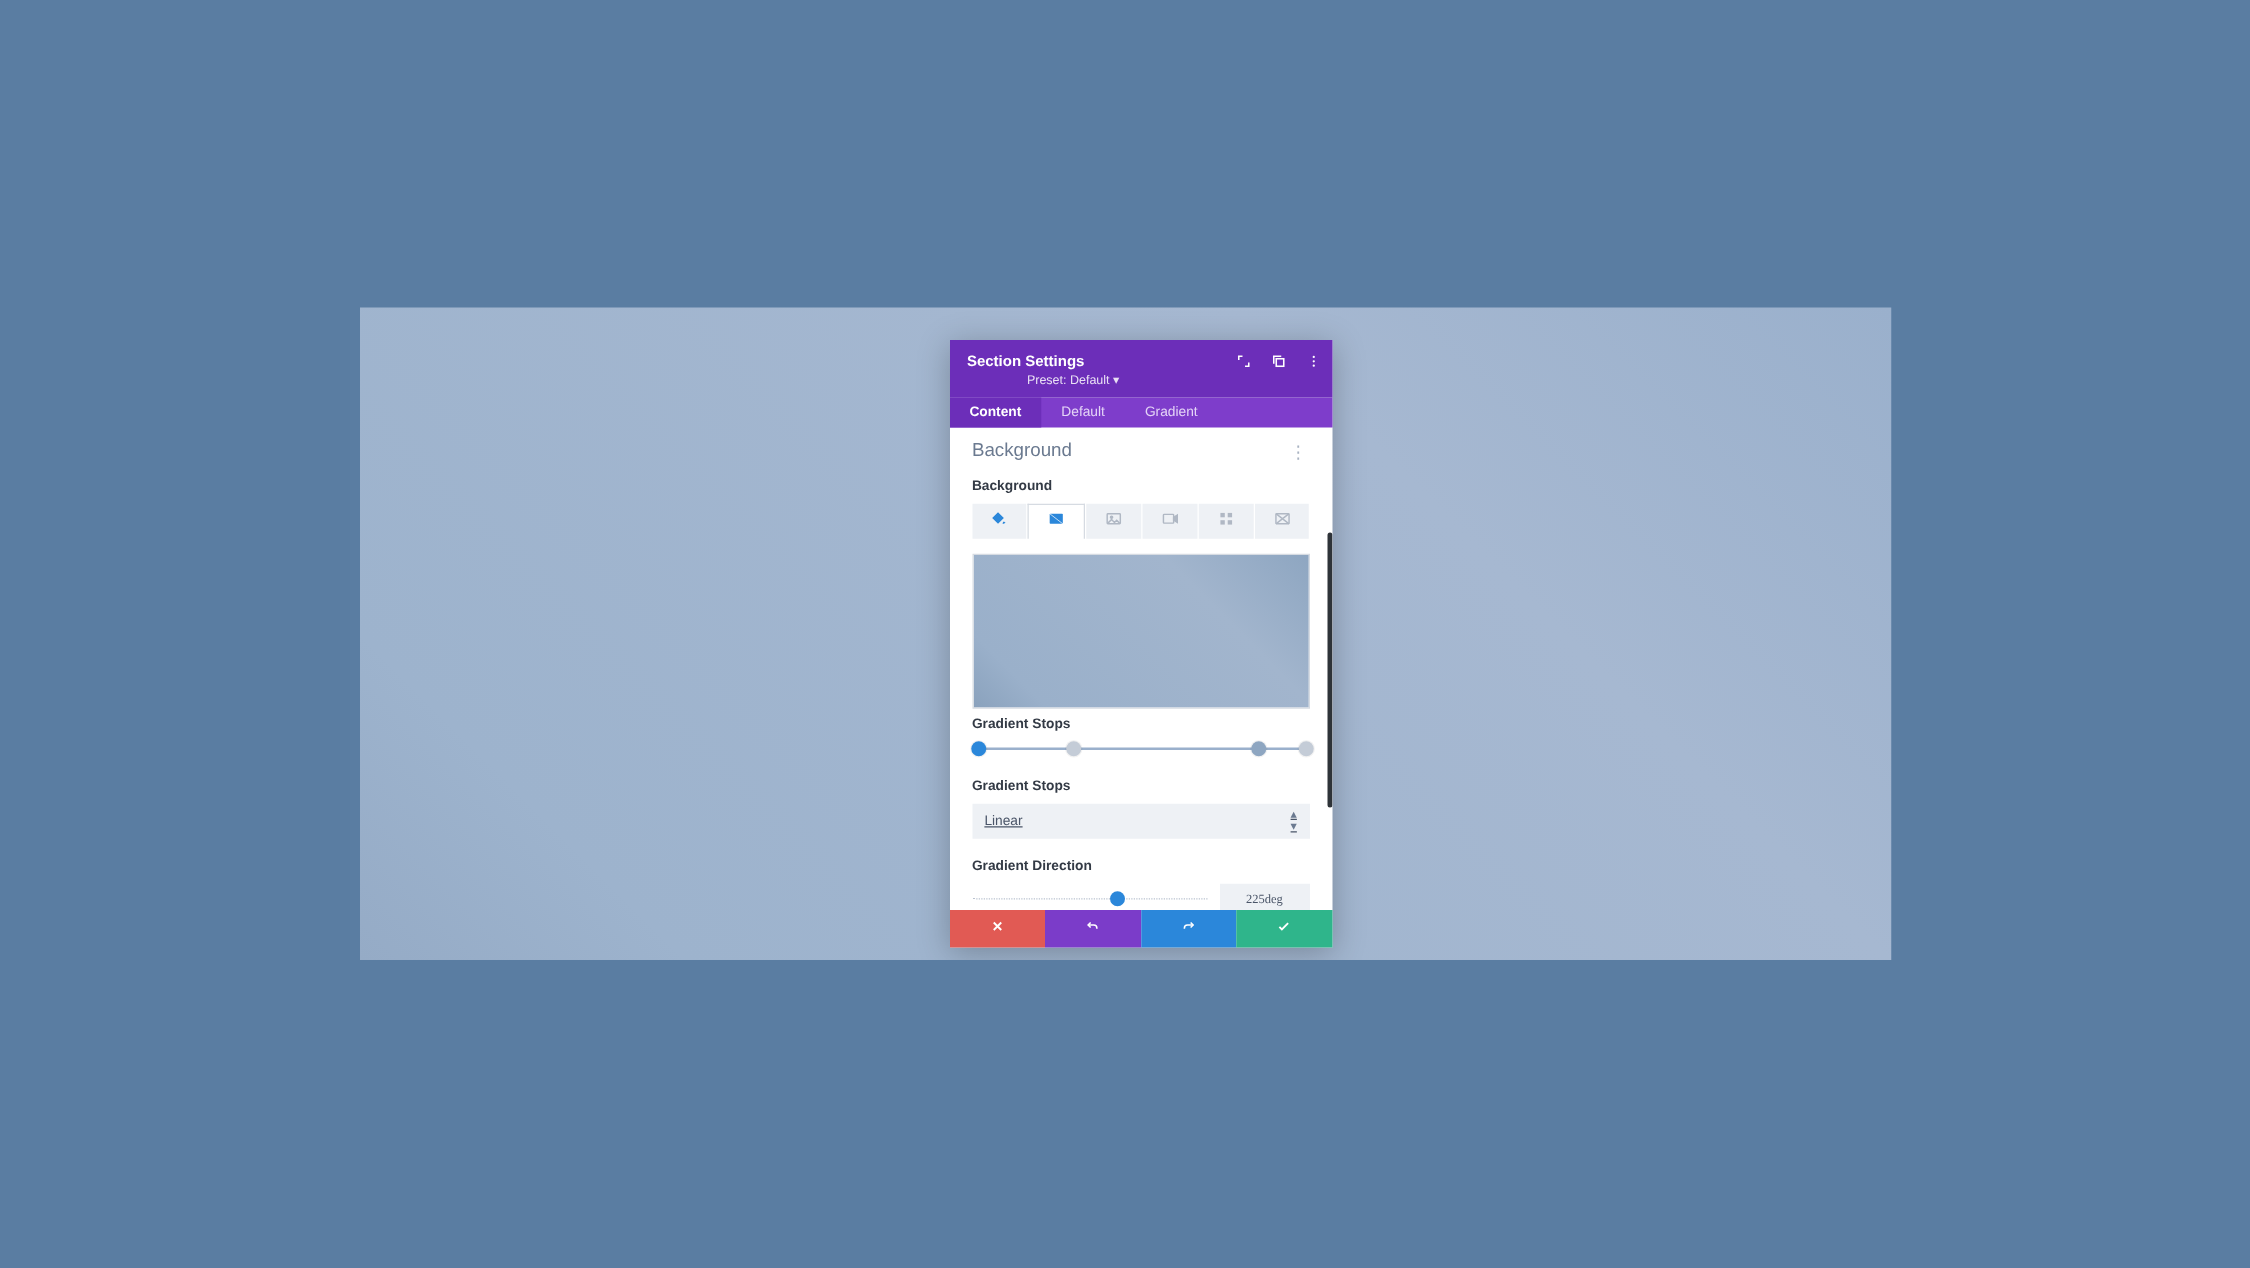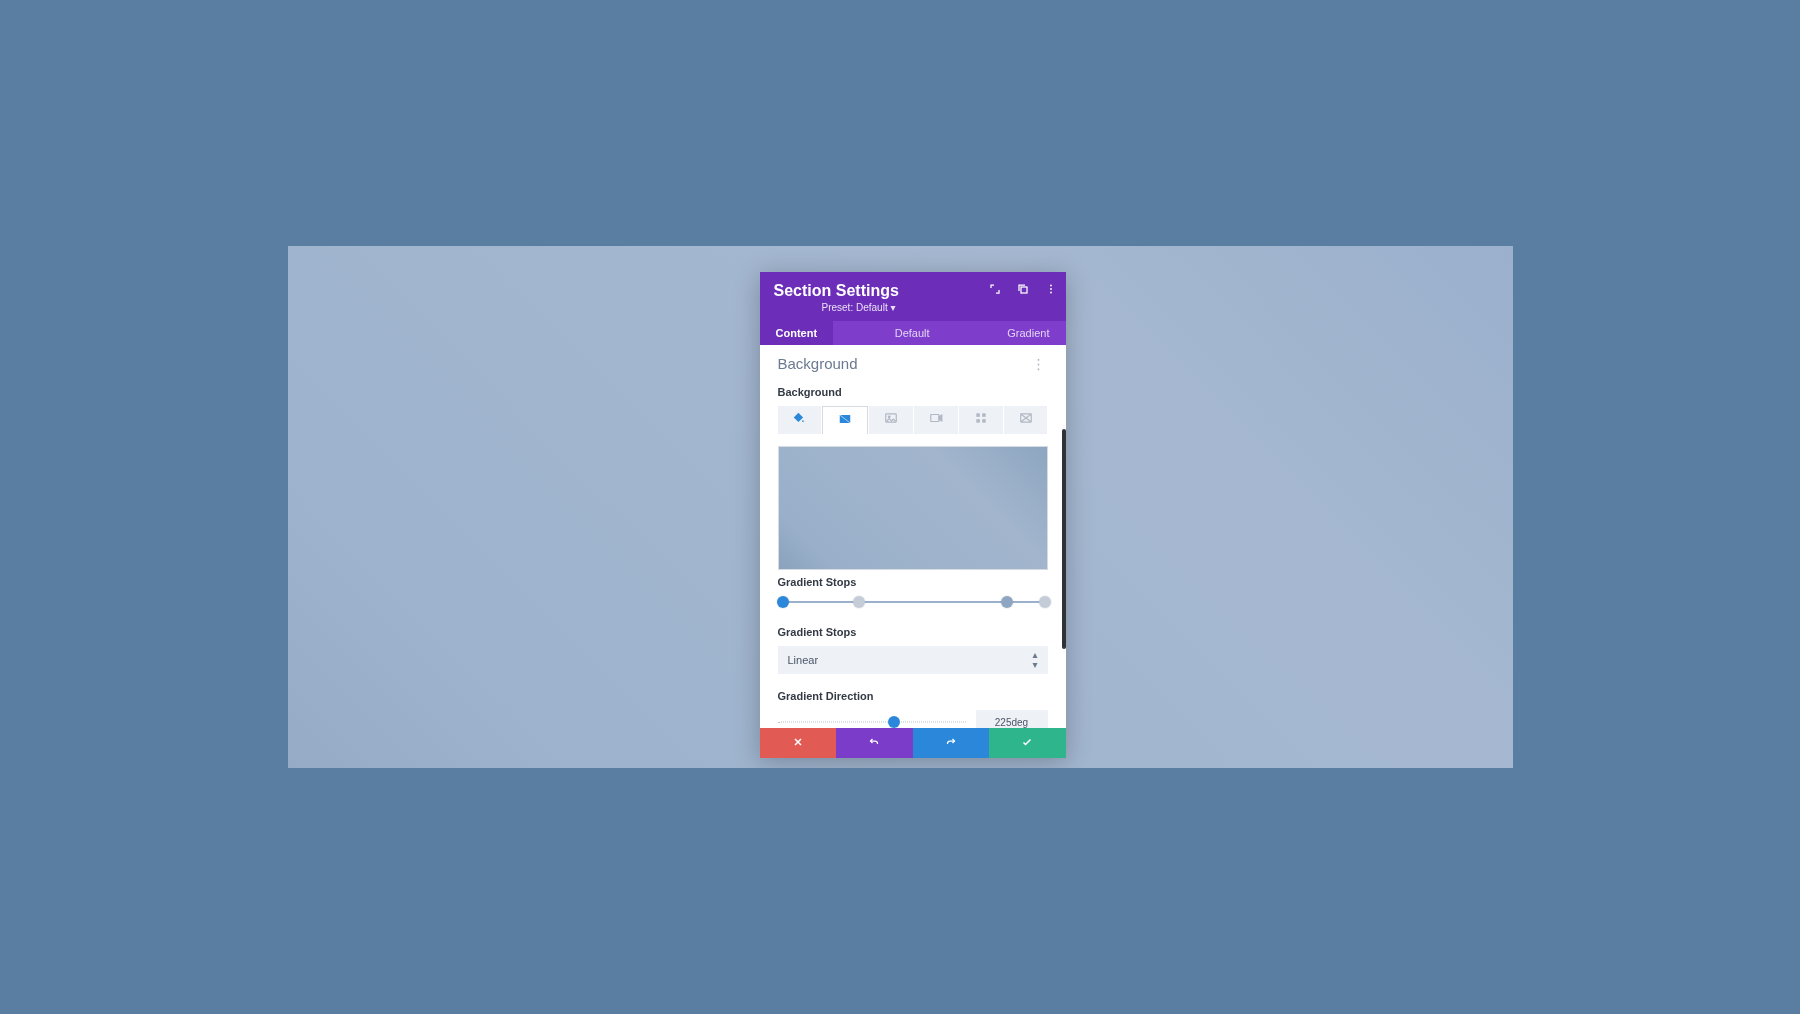--- a/index.html
+++ b/index.html
@@ -30,21 +30,21 @@
     flex-direction: column;
   }
   
   .modal-header {
     background: #6c2eb9;
     color: #fff;
     padding: 10px 14px 8px 14px;
     position: relative;
   }
   .modal-title {
-    font-size: 16px;
+    font-size: 12px;
     font-weight: 600;
   }
   .modal-subtitle {
     font-size: 10px;
     font-weight: 400;
     opacity: 0.85;
     margin-top: 2px;
     padding-left: 48px;
   }
   .header-actions {
@@ -60,21 +60,20 @@
     display: flex; align-items: center; justify-content: center;
     color: #fff;
     cursor: pointer;
     font-size: 11px;
   }
   .hicon svg { width: 12px; height: 12px; }
   
   .tabs {
     background: #7e3dcb;
     display: flex;
-    justify-content: space-between;
   }
   .tab {
     padding: 6px 16px;
     font-size: 11px;
     color: #e4d4f7;
     cursor: pointer;
   }
   .tab.active {
     background: #6c2eb9;
     color: #fff;
@@ -186,27 +185,29 @@
     background: #eef1f5;
     border: none;
     font-size: 11px;
     color: #4a5568;
     padding: 0 10px;
     display: flex;
     align-items: center;
     justify-content: space-between;
     cursor: pointer;
     margin-bottom: 16px;
+    text-decoration: underline;
   }
   .select-caret { color: #6b7a90; font-size: 10px; line-height: 1; }
   
   .direction-row {
     display: flex;
     align-items: center;
     gap: 10px;
+    font-family: Liberation Serif, serif;
   }
   .dir-slider {
     flex: 1;
     position: relative;
     height: 12px;
   }
   .dir-line {
     position: absolute;
     left: 0; right: 0; top: 50%;
     height: 0;

